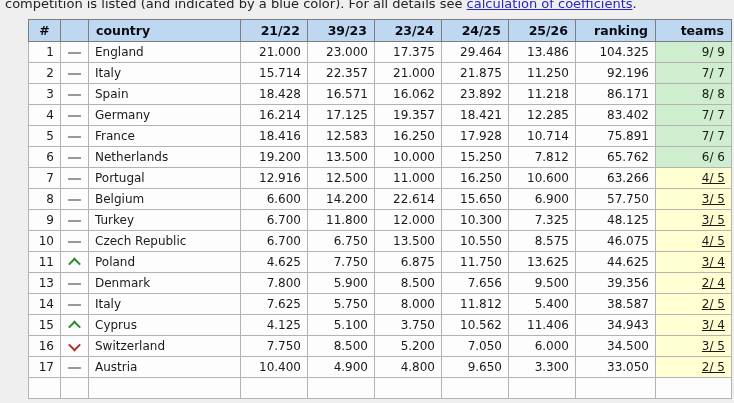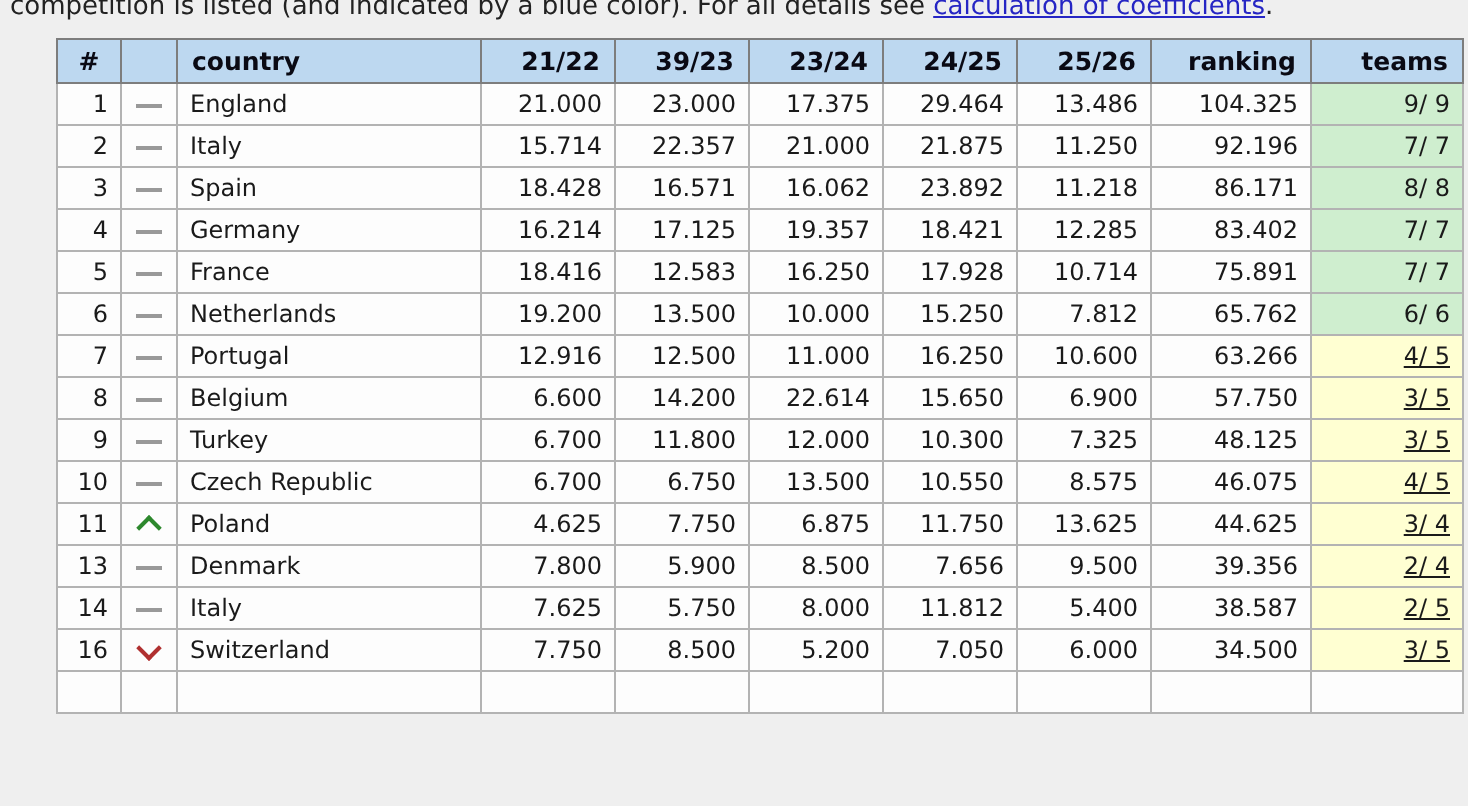--- a/index.html
+++ b/index.html
@@ -275,32 +275,56 @@
         <td class="al-l c-country">Italy</td>
         <td class="al-r">7.625</td>
         <td class="al-r">5.750</td>
         <td class="al-r">8.000</td>
         <td class="al-r">11.812</td>
         <td class="al-r">5.400</td>
         <td class="al-r">38.587</td>
         <td class="al-r c-teams hl-yellow">2/ 5</td>
       </tr>
       <tr>
+        <td class="al-r c-rank">15</td>
+        <td class="al-c"><span class="icon-up"></span></td>
+        <td class="al-l c-country">Cyprus</td>
+        <td class="al-r">4.125</td>
+        <td class="al-r">5.100</td>
+        <td class="al-r">3.750</td>
+        <td class="al-r">10.562</td>
+        <td class="al-r">11.406</td>
+        <td class="al-r">34.943</td>
+        <td class="al-r c-teams hl-yellow">3/ 4</td>
+      </tr>
+      <tr>
         <td class="al-r c-rank">16</td>
         <td class="al-c"><span class="icon-down"></span></td>
         <td class="al-l c-country">Switzerland</td>
         <td class="al-r">7.750</td>
         <td class="al-r">8.500</td>
         <td class="al-r">5.200</td>
         <td class="al-r">7.050</td>
         <td class="al-r">6.000</td>
         <td class="al-r">34.500</td>
         <td class="al-r c-teams hl-yellow">3/ 5</td>
       </tr>
       <tr>
+        <td class="al-r c-rank">17</td>
+        <td class="al-c"><span class="icon-dash"></span></td>
+        <td class="al-l c-country">Austria</td>
+        <td class="al-r">10.400</td>
+        <td class="al-r">4.900</td>
+        <td class="al-r">4.800</td>
+        <td class="al-r">9.650</td>
+        <td class="al-r">3.300</td>
+        <td class="al-r">33.050</td>
+        <td class="al-r c-teams hl-yellow">2/ 5</td>
+      </tr>
+      <tr>
         <td></td>
         <td></td>
         <td></td>
         <td></td>
         <td></td>
         <td></td>
         <td></td>
         <td></td>
         <td></td>
         <td class="c-teams"></td>

